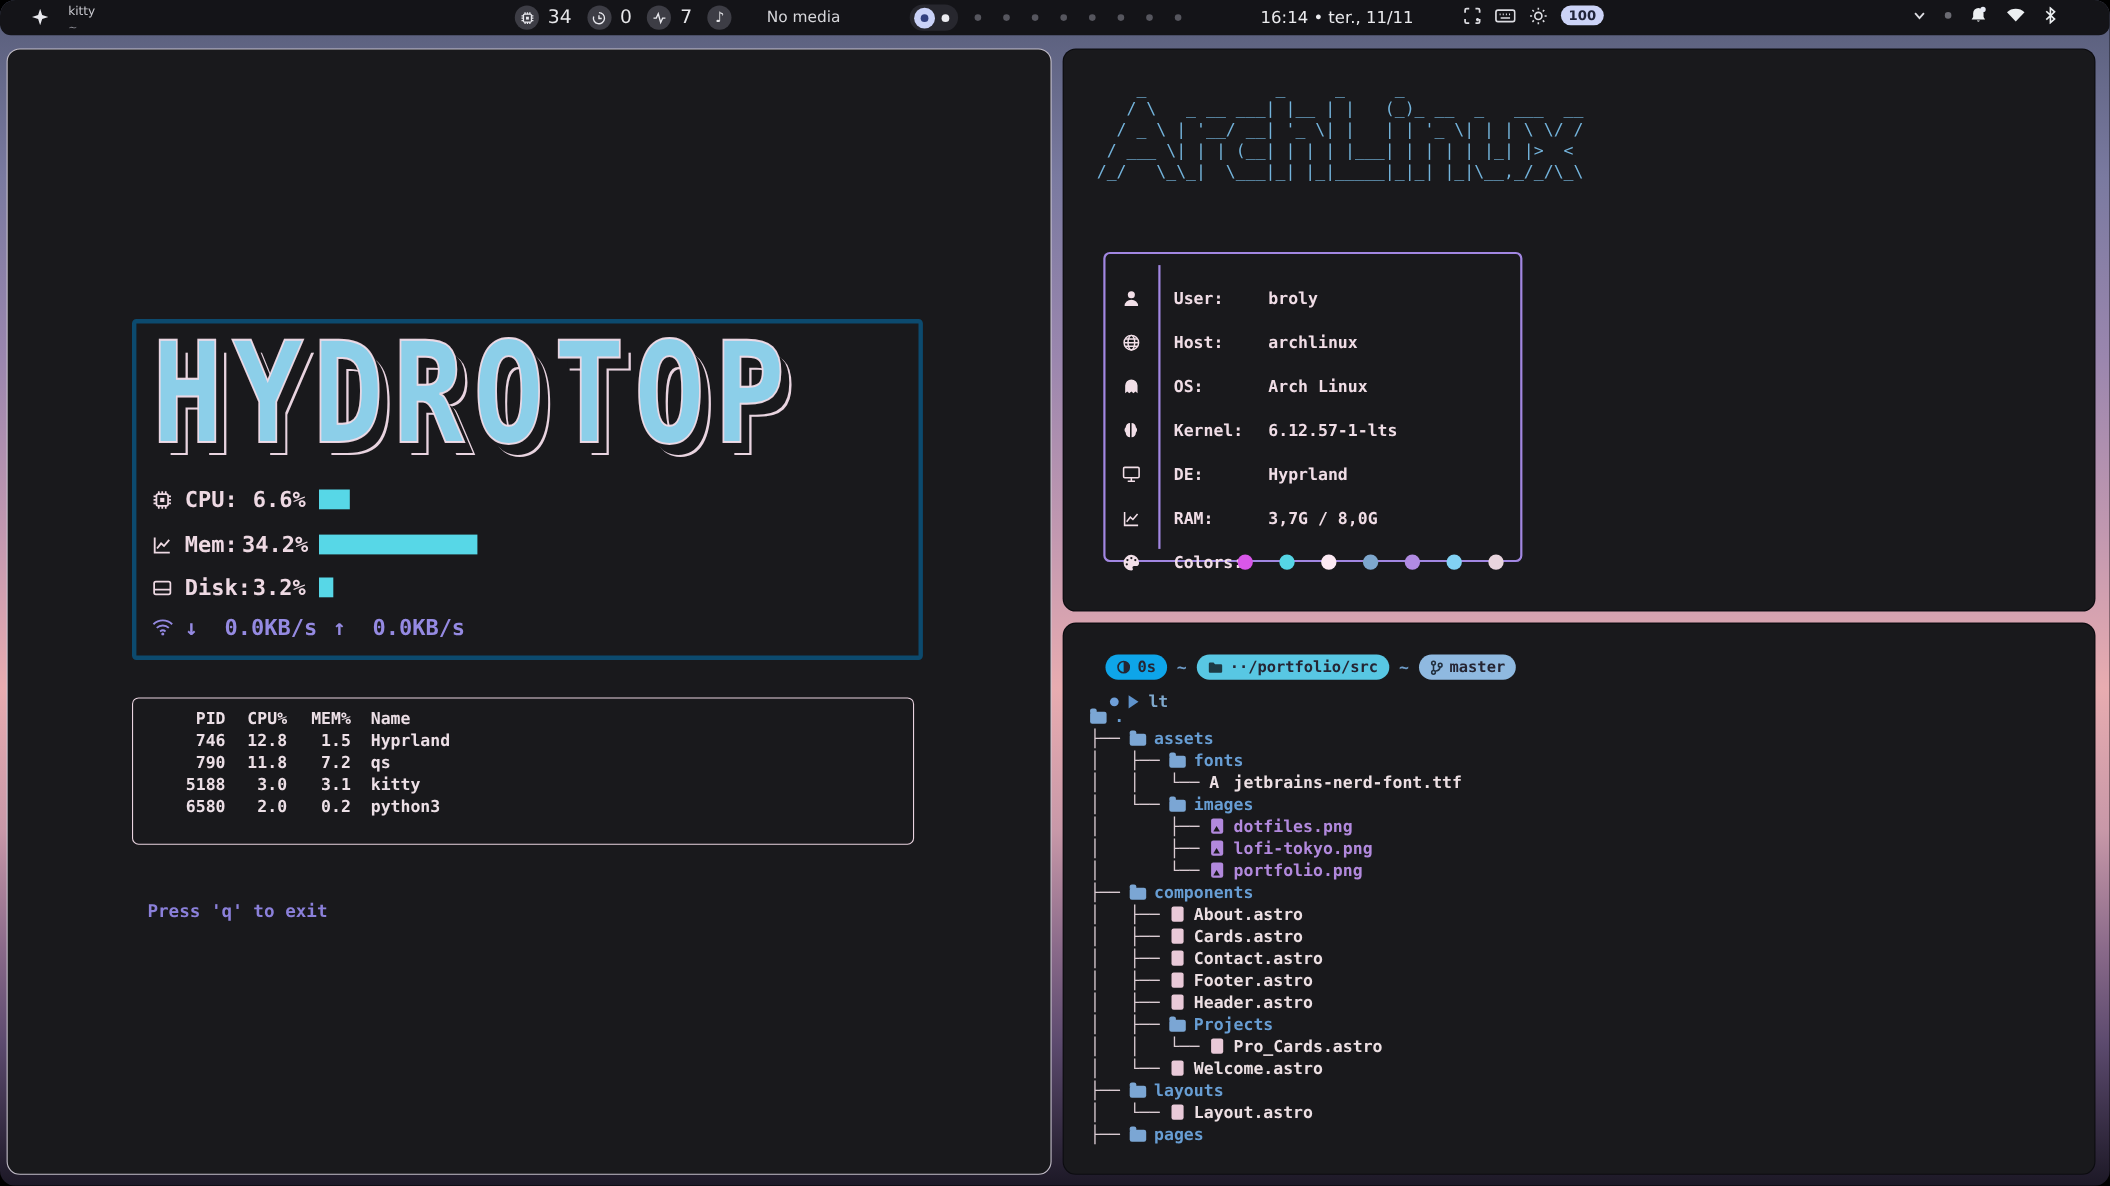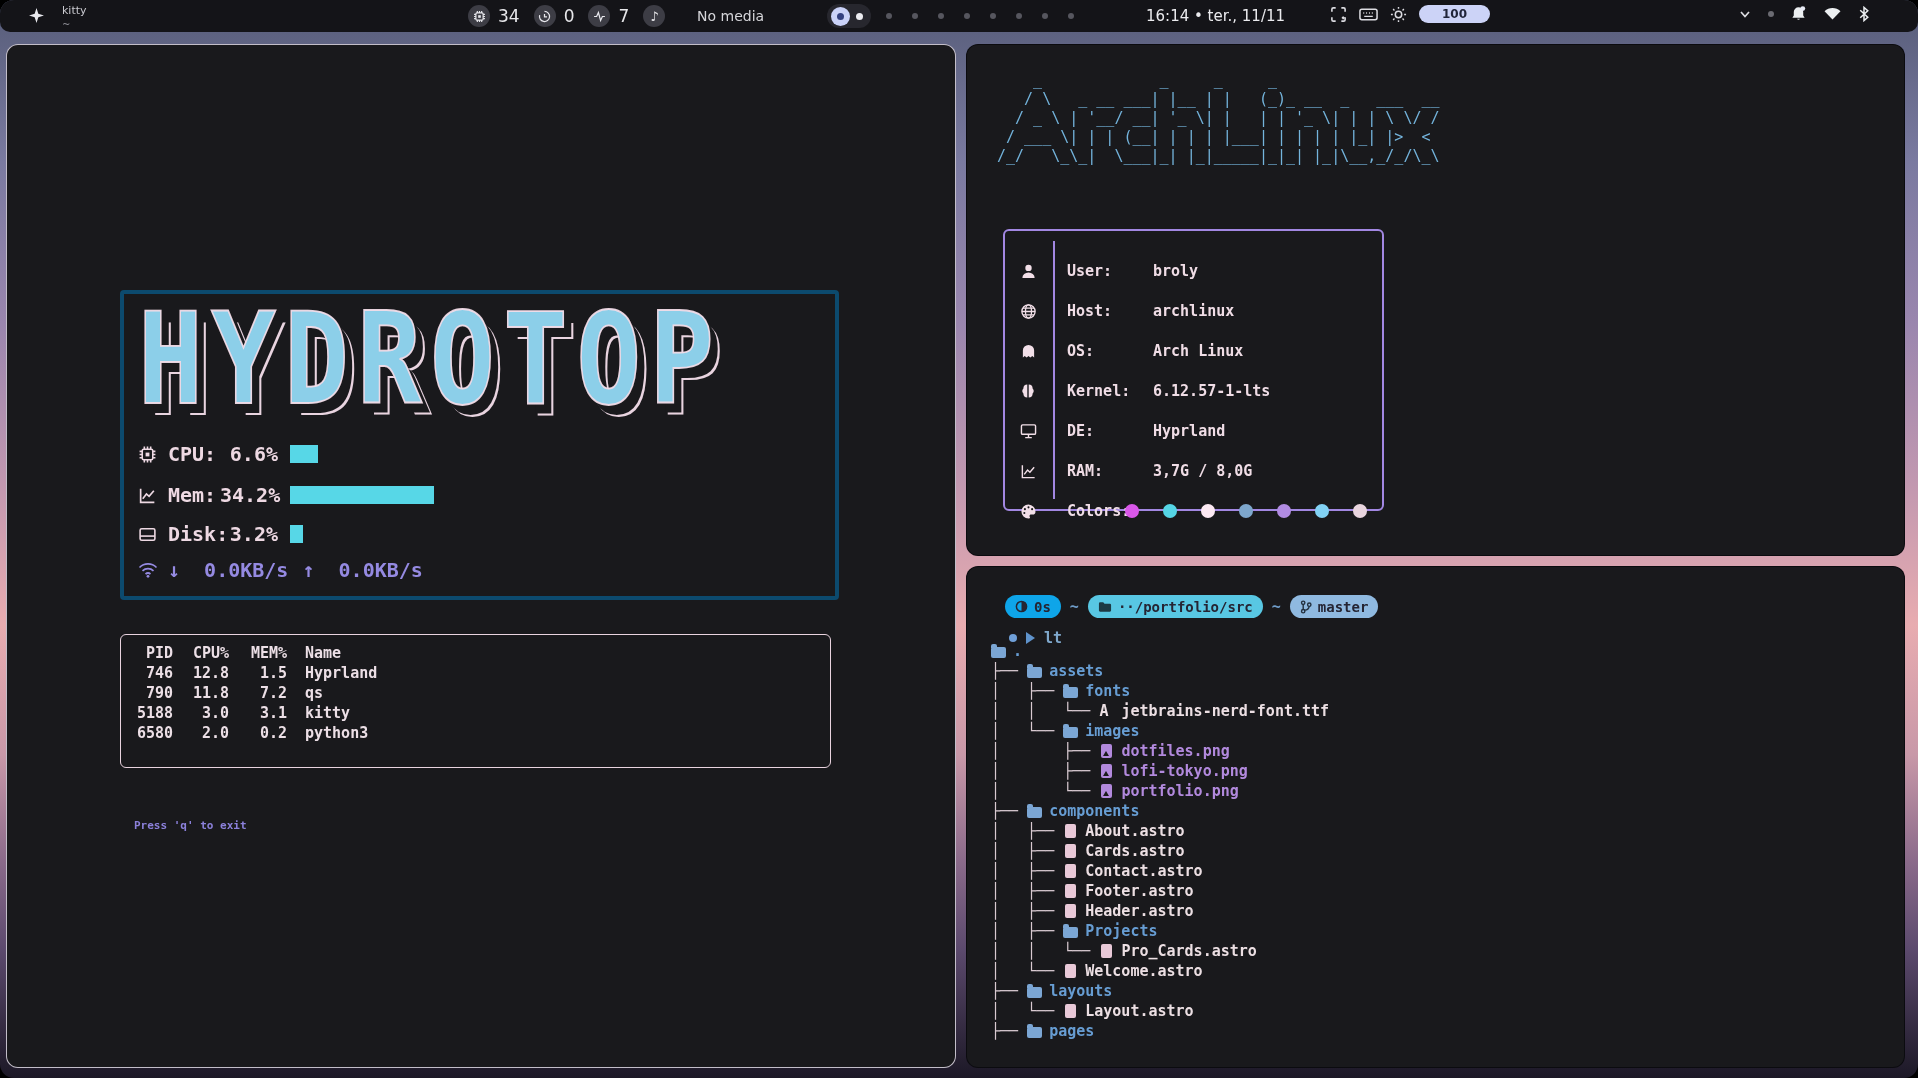--- a/index.html
+++ b/index.html
@@ -22,21 +22,21 @@
   .music-note { color:#e7e7ea; font-size:13px; line-height:1; }
   .nomedia { left:697px; top:8px; color:#d6d6da; font-size:14px; }
   .wsgroup { left:827px; top:4px; height:24px; background:#27272e; border-radius:13px; padding:0 4px; gap:6px; }
   .ws-active { width:19px; height:19px; border-radius:50%; background:#cad2f8; display:flex; align-items:center; justify-content:center; }
   .ws-active .core { width:7px; height:7px; border-radius:50%; background:#33407f; }
   .ws-occupied { width:7px; height:7px; border-radius:50%; background:#ececf1; margin-right:4px; }
   .wsdots { left:886px; top:13px; gap:20px; }
   .wsdot { width:6px; height:6px; border-radius:50%; background:#56565e; }
   .clock { left:1146px; top:7px; color:#ebebee; font-size:15px; }
   .sysicons { left:1330px; top:5px; gap:12px; }
-  .batt { background:#ccd3f7; color:#20243a; font-weight:bold; font-size:12px; border-radius:10px; padding:2px 23px; }
+  .batt { background:#ccd3f7; color:#20243a; font-weight:bold; font-size:12px; border-radius:10px; padding:2px 7px; }
   .tray { left:1738px; top:5px; gap:16px; }
   .traydot { width:6px; height:6px; border-radius:50%; background:#6b6b72; }
   
   .win { position:absolute; background:#19191c; border-radius:12px; }
   .win-left  { left:6px;   top:44px;  width:948px; height:1022px; border:1px solid rgba(226,220,232,.85); }
   .win-tr    { left:966px; top:44px;  width:937px; height:510px;  border:1px solid rgba(10,10,14,.9); }
   .win-br    { left:966px; top:566px; width:937px; height:500px;  border:1px solid rgba(10,10,14,.9); }
   
   .hydro-box { position:absolute; left:113px; top:245px; width:711px; height:302px;
                border:4px solid #0c4a6e; border-radius:4px; }
@@ -48,27 +48,27 @@
   .hrow { position:absolute; left:14px; height:24px; display:flex; align-items:center;
           color:#eed9e3; font-family:"DejaVu Sans Mono",monospace; font-size:20px; font-weight:bold; }
   .hrow .hicon { width:22px; margin-right:8px; display:flex; }
   .hrow .hlabel { width:52px; }
   .hrow .hval { width:58px; text-align:right; }
   .hbar { position:absolute; left:166px; height:18px; background:#57d7e7; }
   .netrow { color:#958ae2; }
   .proc-box { position:absolute; left:113px; top:589px; width:711px; height:134px;
               border:1px solid #e9d3df; border-radius:6px; padding:8px 0 0 14px; box-sizing:border-box;
               color:#ecdfe6; font-family:"DejaVu Sans Mono",monospace; font-size:15px; font-weight:bold; line-height:20px; }
-  .prow { display:flex; white-space:pre; }
+  .prow { display:flex; white-space:pre;margin-left:32px; }
   .prow .c-pid { width:38px; text-align:right; }
   .prow .c-cpu { width:56px; text-align:right; }
   .prow .c-mem { width:58px; text-align:right; }
   .prow .c-name { margin-left:18px; }
   .exit-hint { position:absolute; left:127px; top:774px; color:#8b80da;
-               font-family:"DejaVu Sans Mono",monospace; font-size:11px; font-weight:bold; }
+               font-family:"DejaVu Sans Mono",monospace; font-size:16px; font-weight:bold; }
   
   .ascii-art { position:absolute; left:30px; top:26px; margin:0; color:#74b4dc;
                font-family:"DejaVu Sans Mono",monospace; font-size:15px; line-height:19px; }
   .fetch-panel { position:absolute; left:36px; top:184px; width:381px; height:282px;
                  border:2px solid #a287e2; border-radius:6px; box-sizing:border-box; }
   .fetch-sep { position:absolute; left:48px; top:10px; bottom:10px; width:2px; background:#a287e2; }
   .frow { position:absolute; left:0; height:24px; display:flex; align-items:center;
           color:#f0dde6; font-family:"DejaVu Sans Mono",monospace; font-size:15px; font-weight:bold; }
   .frow .ficon { position:absolute; left:13px; width:20px; display:flex; justify-content:center; }
   .frow .flabel { position:absolute; left:62px; width:76px; white-space:pre; }

